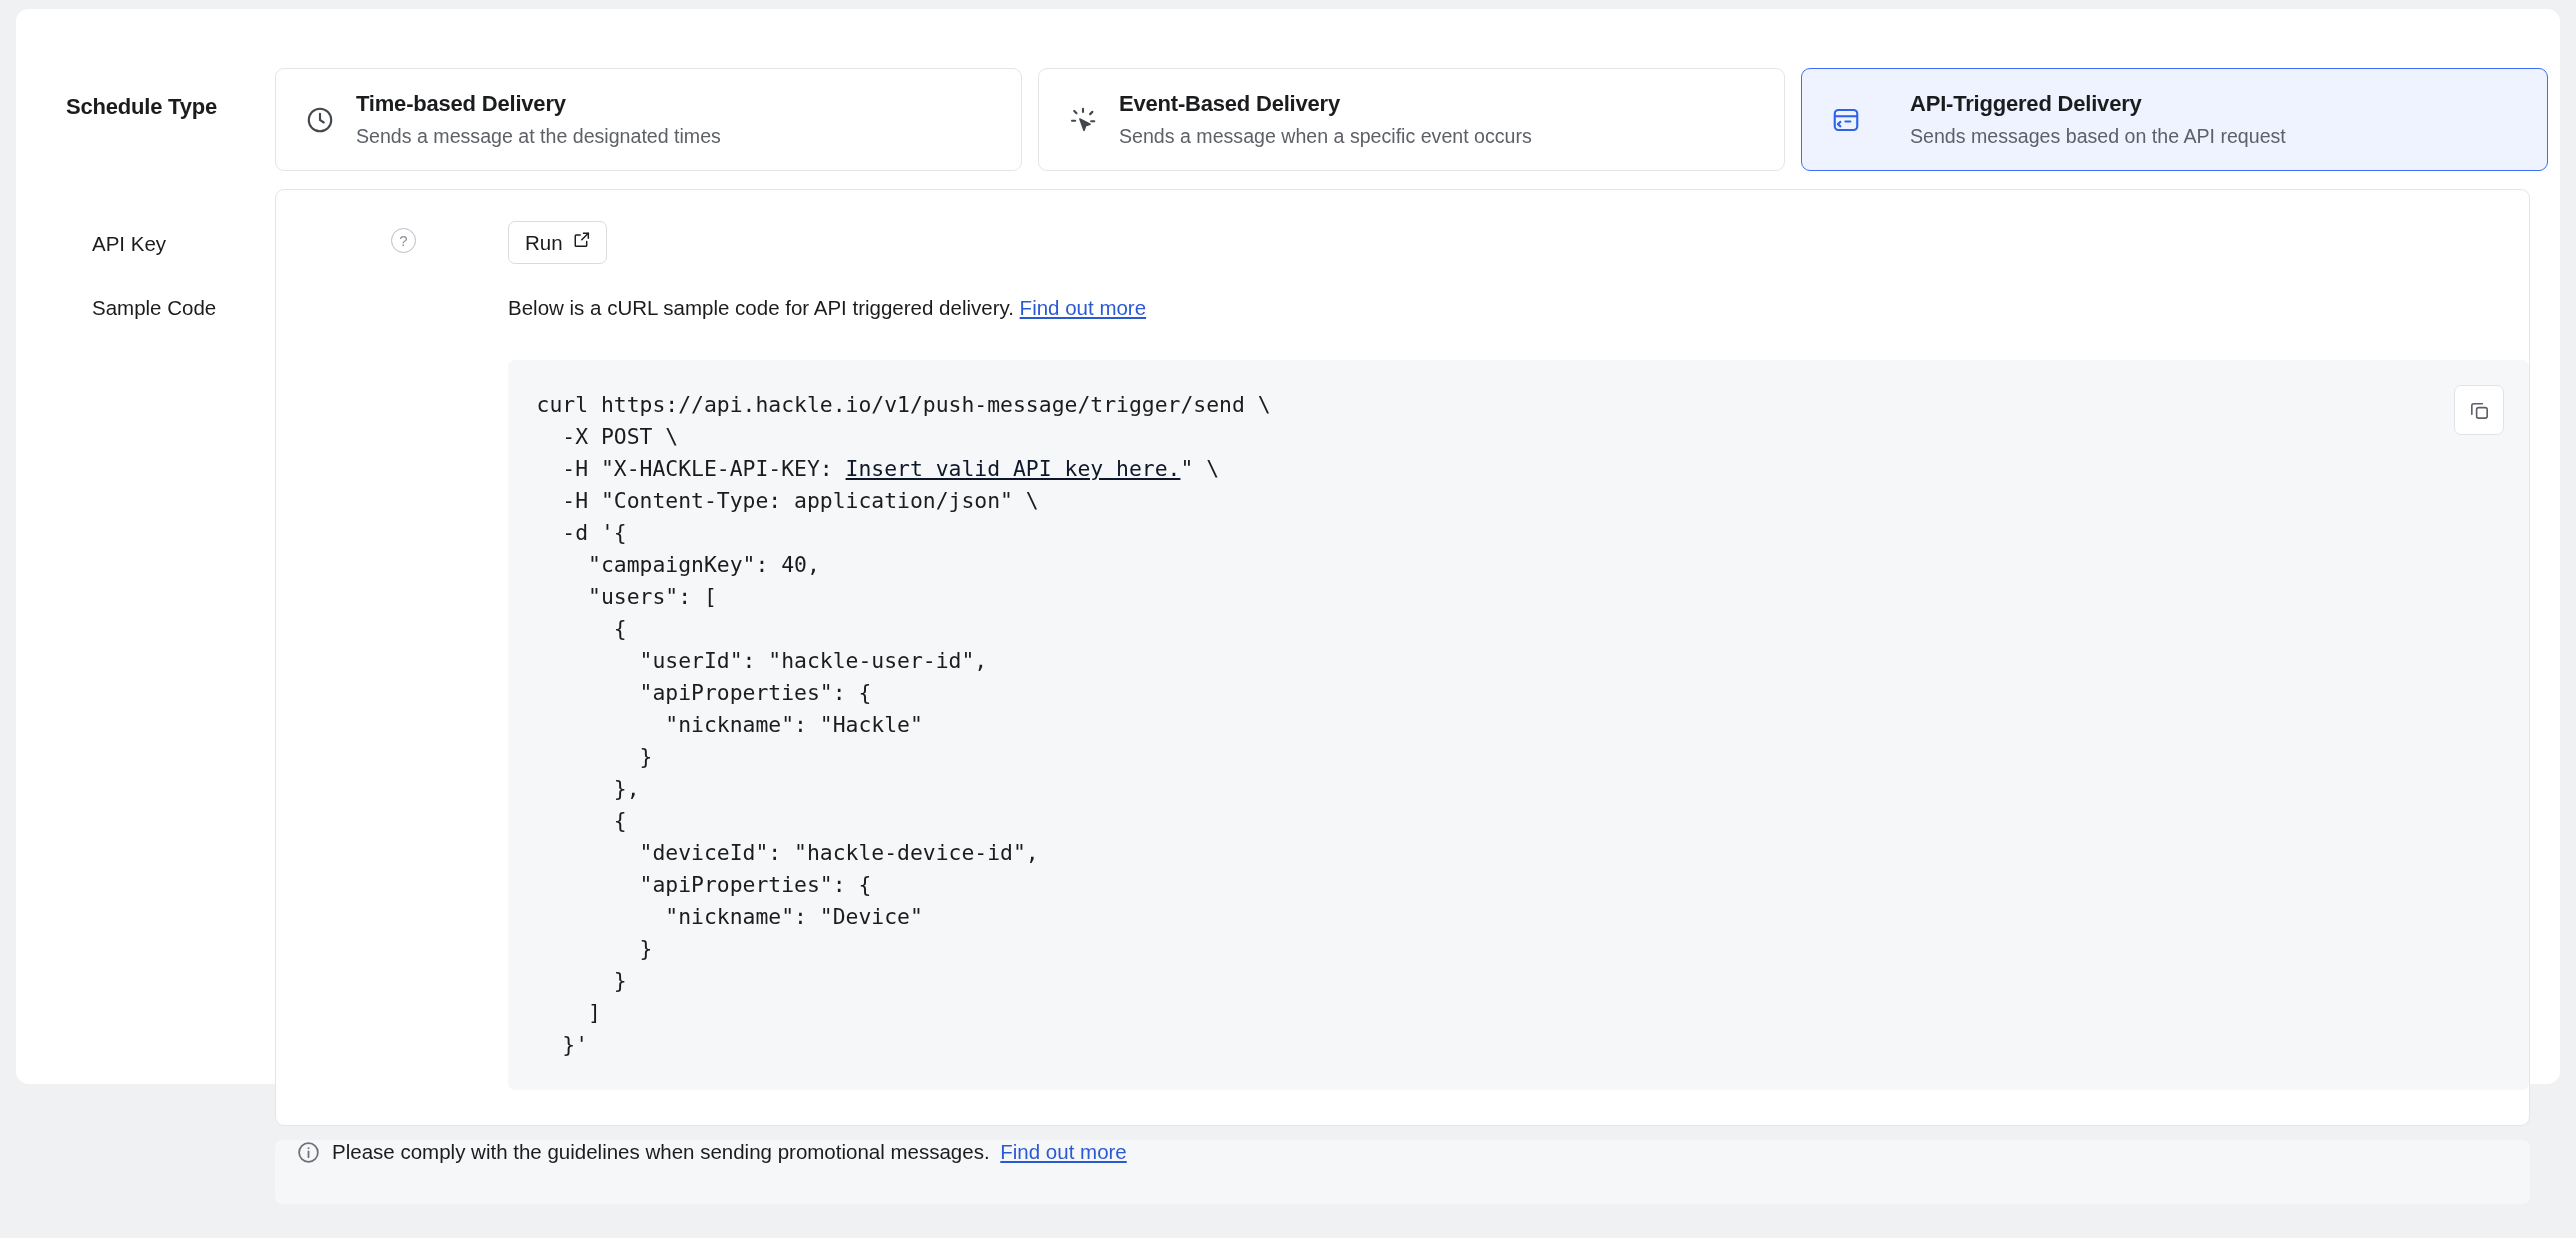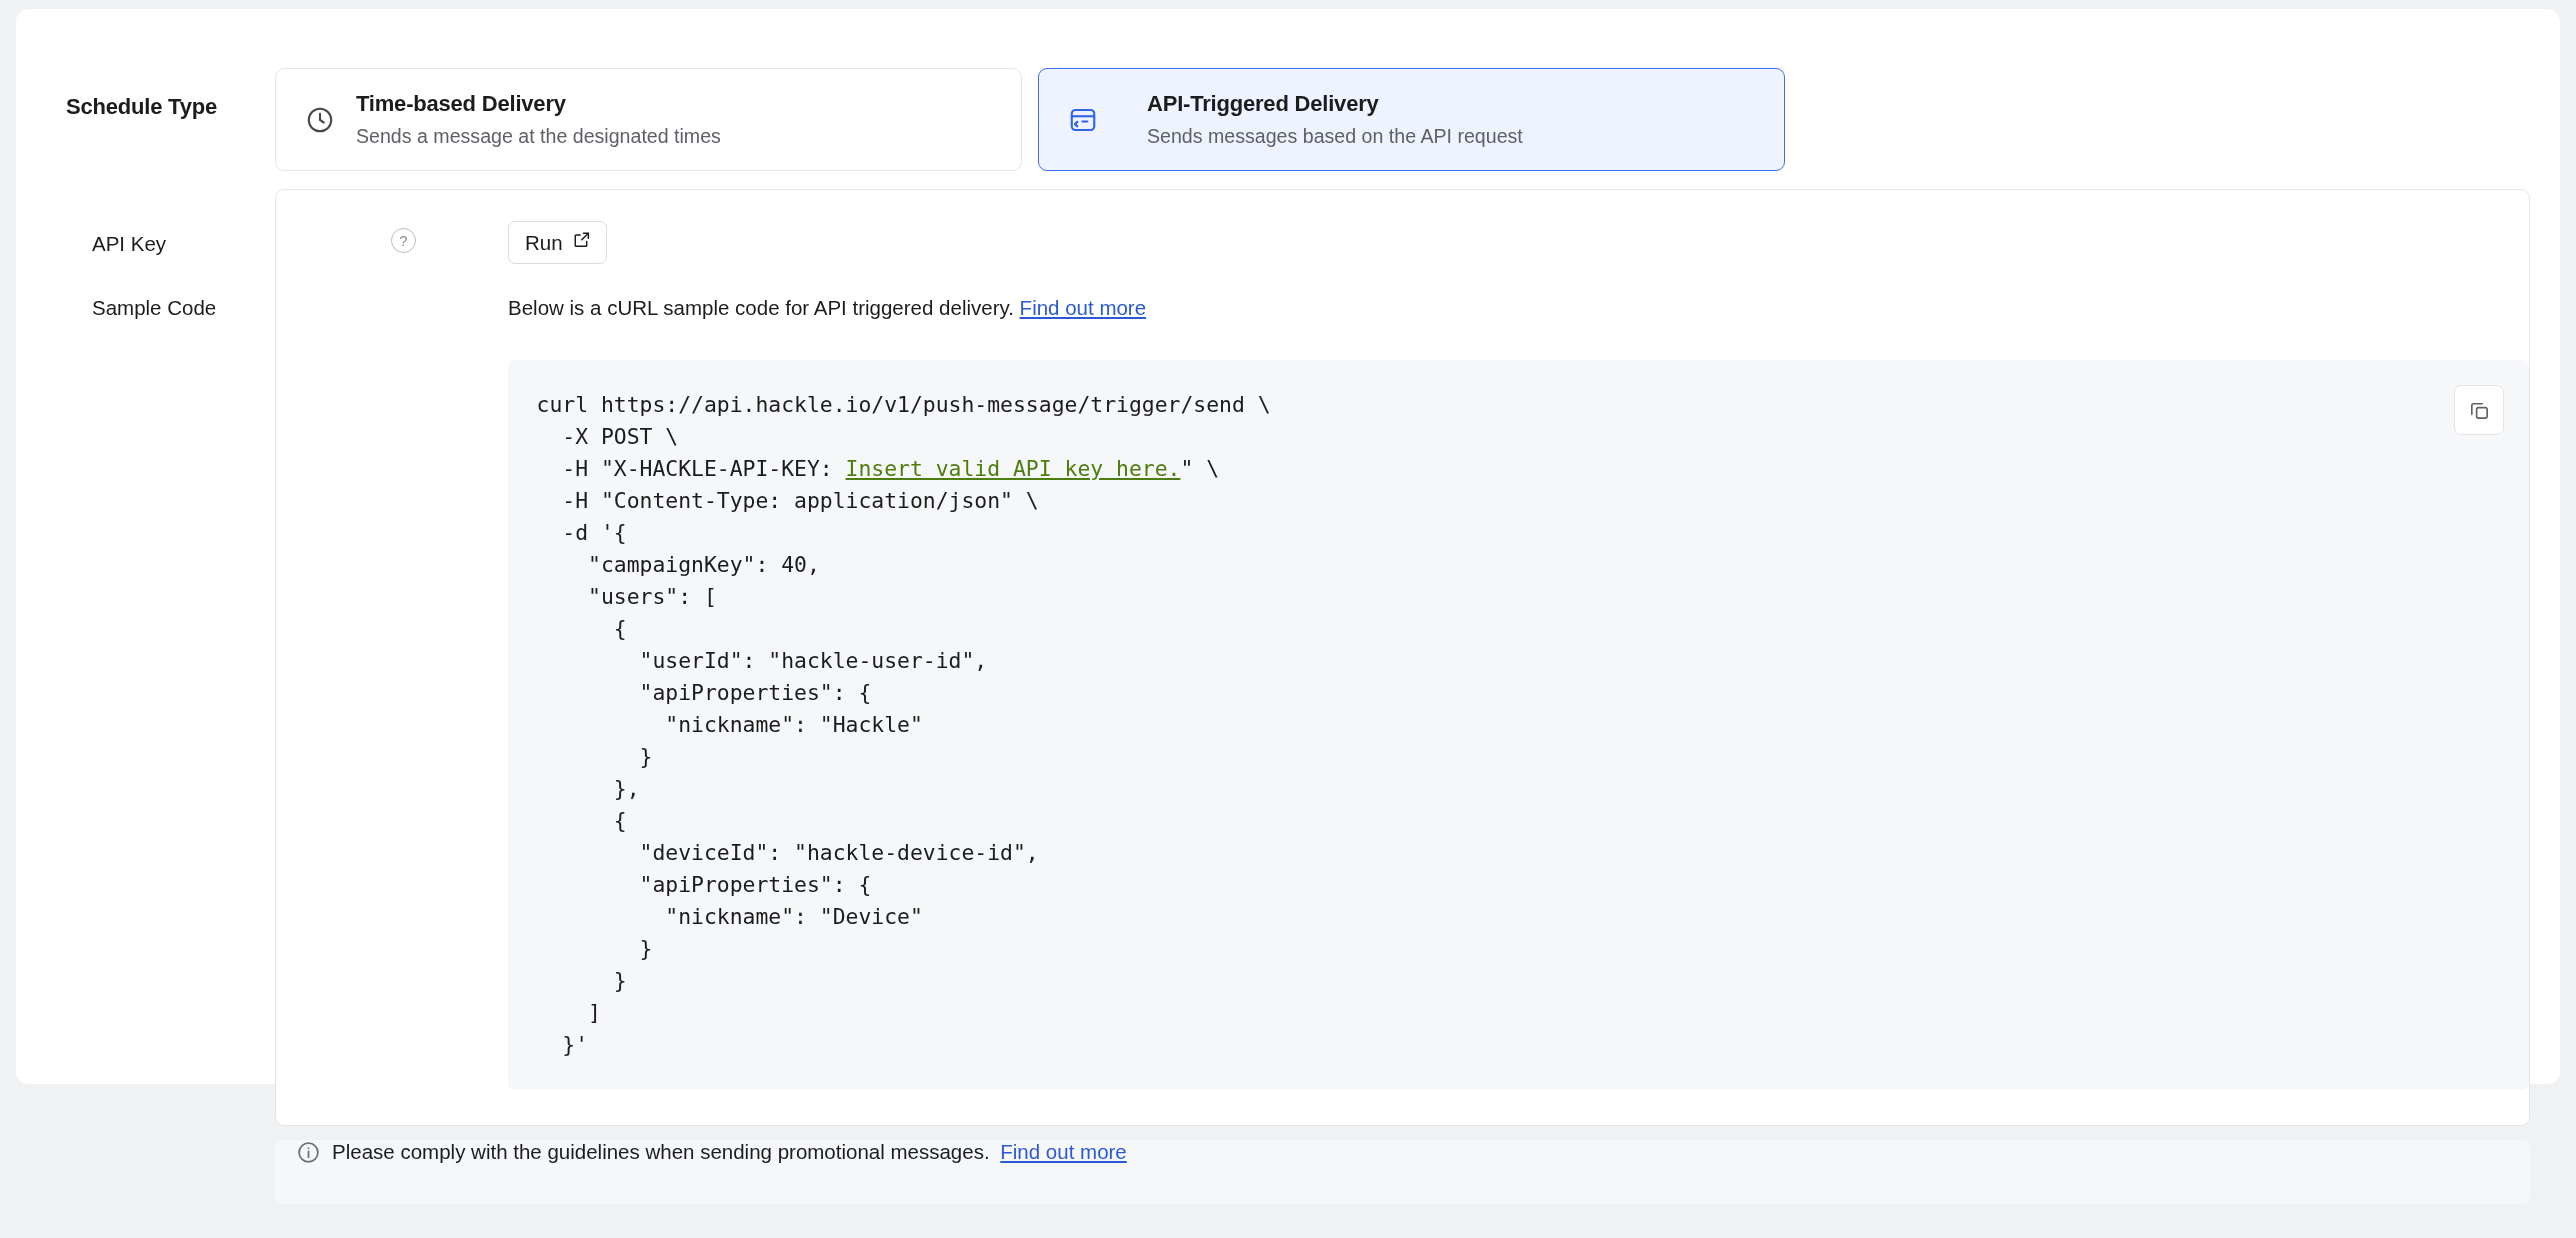--- a/index.html
+++ b/index.html
@@ -167,21 +167,21 @@
   .code-pre {
     margin: 0;
     padding: 28.5px 0 0 28.5px;
     font-family: "DejaVu Sans Mono", monospace;
     font-size: 21.4px;
     line-height: 32px;
     color: #1b1c1e;
     white-space: pre;
   }
   .code-link {
-    color: #4d7c0f;
+    color: #0f172a;
     text-decoration: underline;
     cursor: pointer;
     text-align: center;
   }
   .copy-btn {
     position: absolute;
     right: 25px;
     top: 25px;
     width: 50px;
     height: 50px;
@@ -233,20 +233,32 @@
               <circle cx="12" cy="12" r="9"></circle>
               <path d="M12 7v5l3 2" stroke-linecap="round"></path>
             </svg>
           </span>
           <span class="type-text">
             <span class="type-title">Time-based Delivery</span>
             <span class="type-desc">Sends a message at the designated times</span>
           </span>
         </div>
 
+        <div class="type-card">
+          <span class="type-icon">
+            <svg width="30" height="30" viewBox="0 0 24 24" fill="none" stroke="currentColor" stroke-width="1.7" stroke-linecap="round">
+              <path d="M12 3v2.5M19.5 5.5l-1.8 1.8M21 13h-2.5M5 4.8l1.8 1.8M3.2 12.6h2.5"></path>
+              <path d="M9.5 11.2l8.2 4.2-3.6 1.3-1.3 3.6z" fill="currentColor" stroke="currentColor" stroke-width="1.2" stroke-linejoin="round"></path>
+            </svg>
+          </span>
+          <span class="type-text">
+            <span class="type-title">Event-Based Delivery</span>
+            <span class="type-desc">Sends a message when a specific event occurs</span>
+          </span>
+        </div>
 
         <div class="type-card selected">
           <span class="type-icon">
             <svg width="30" height="30" viewBox="0 0 24 24" fill="none" stroke="currentColor" stroke-width="1.7">
               <rect x="3" y="4" width="18" height="16" rx="3"></rect>
               <path d="M3 9h18"></path>
               <path d="M7.5 13.5l-2 1.8 2 1.8" stroke-linecap="round" stroke-linejoin="round"></path>
               <path d="M11.5 13.2l4 0" stroke-linecap="round"></path>
             </svg>
           </span>

